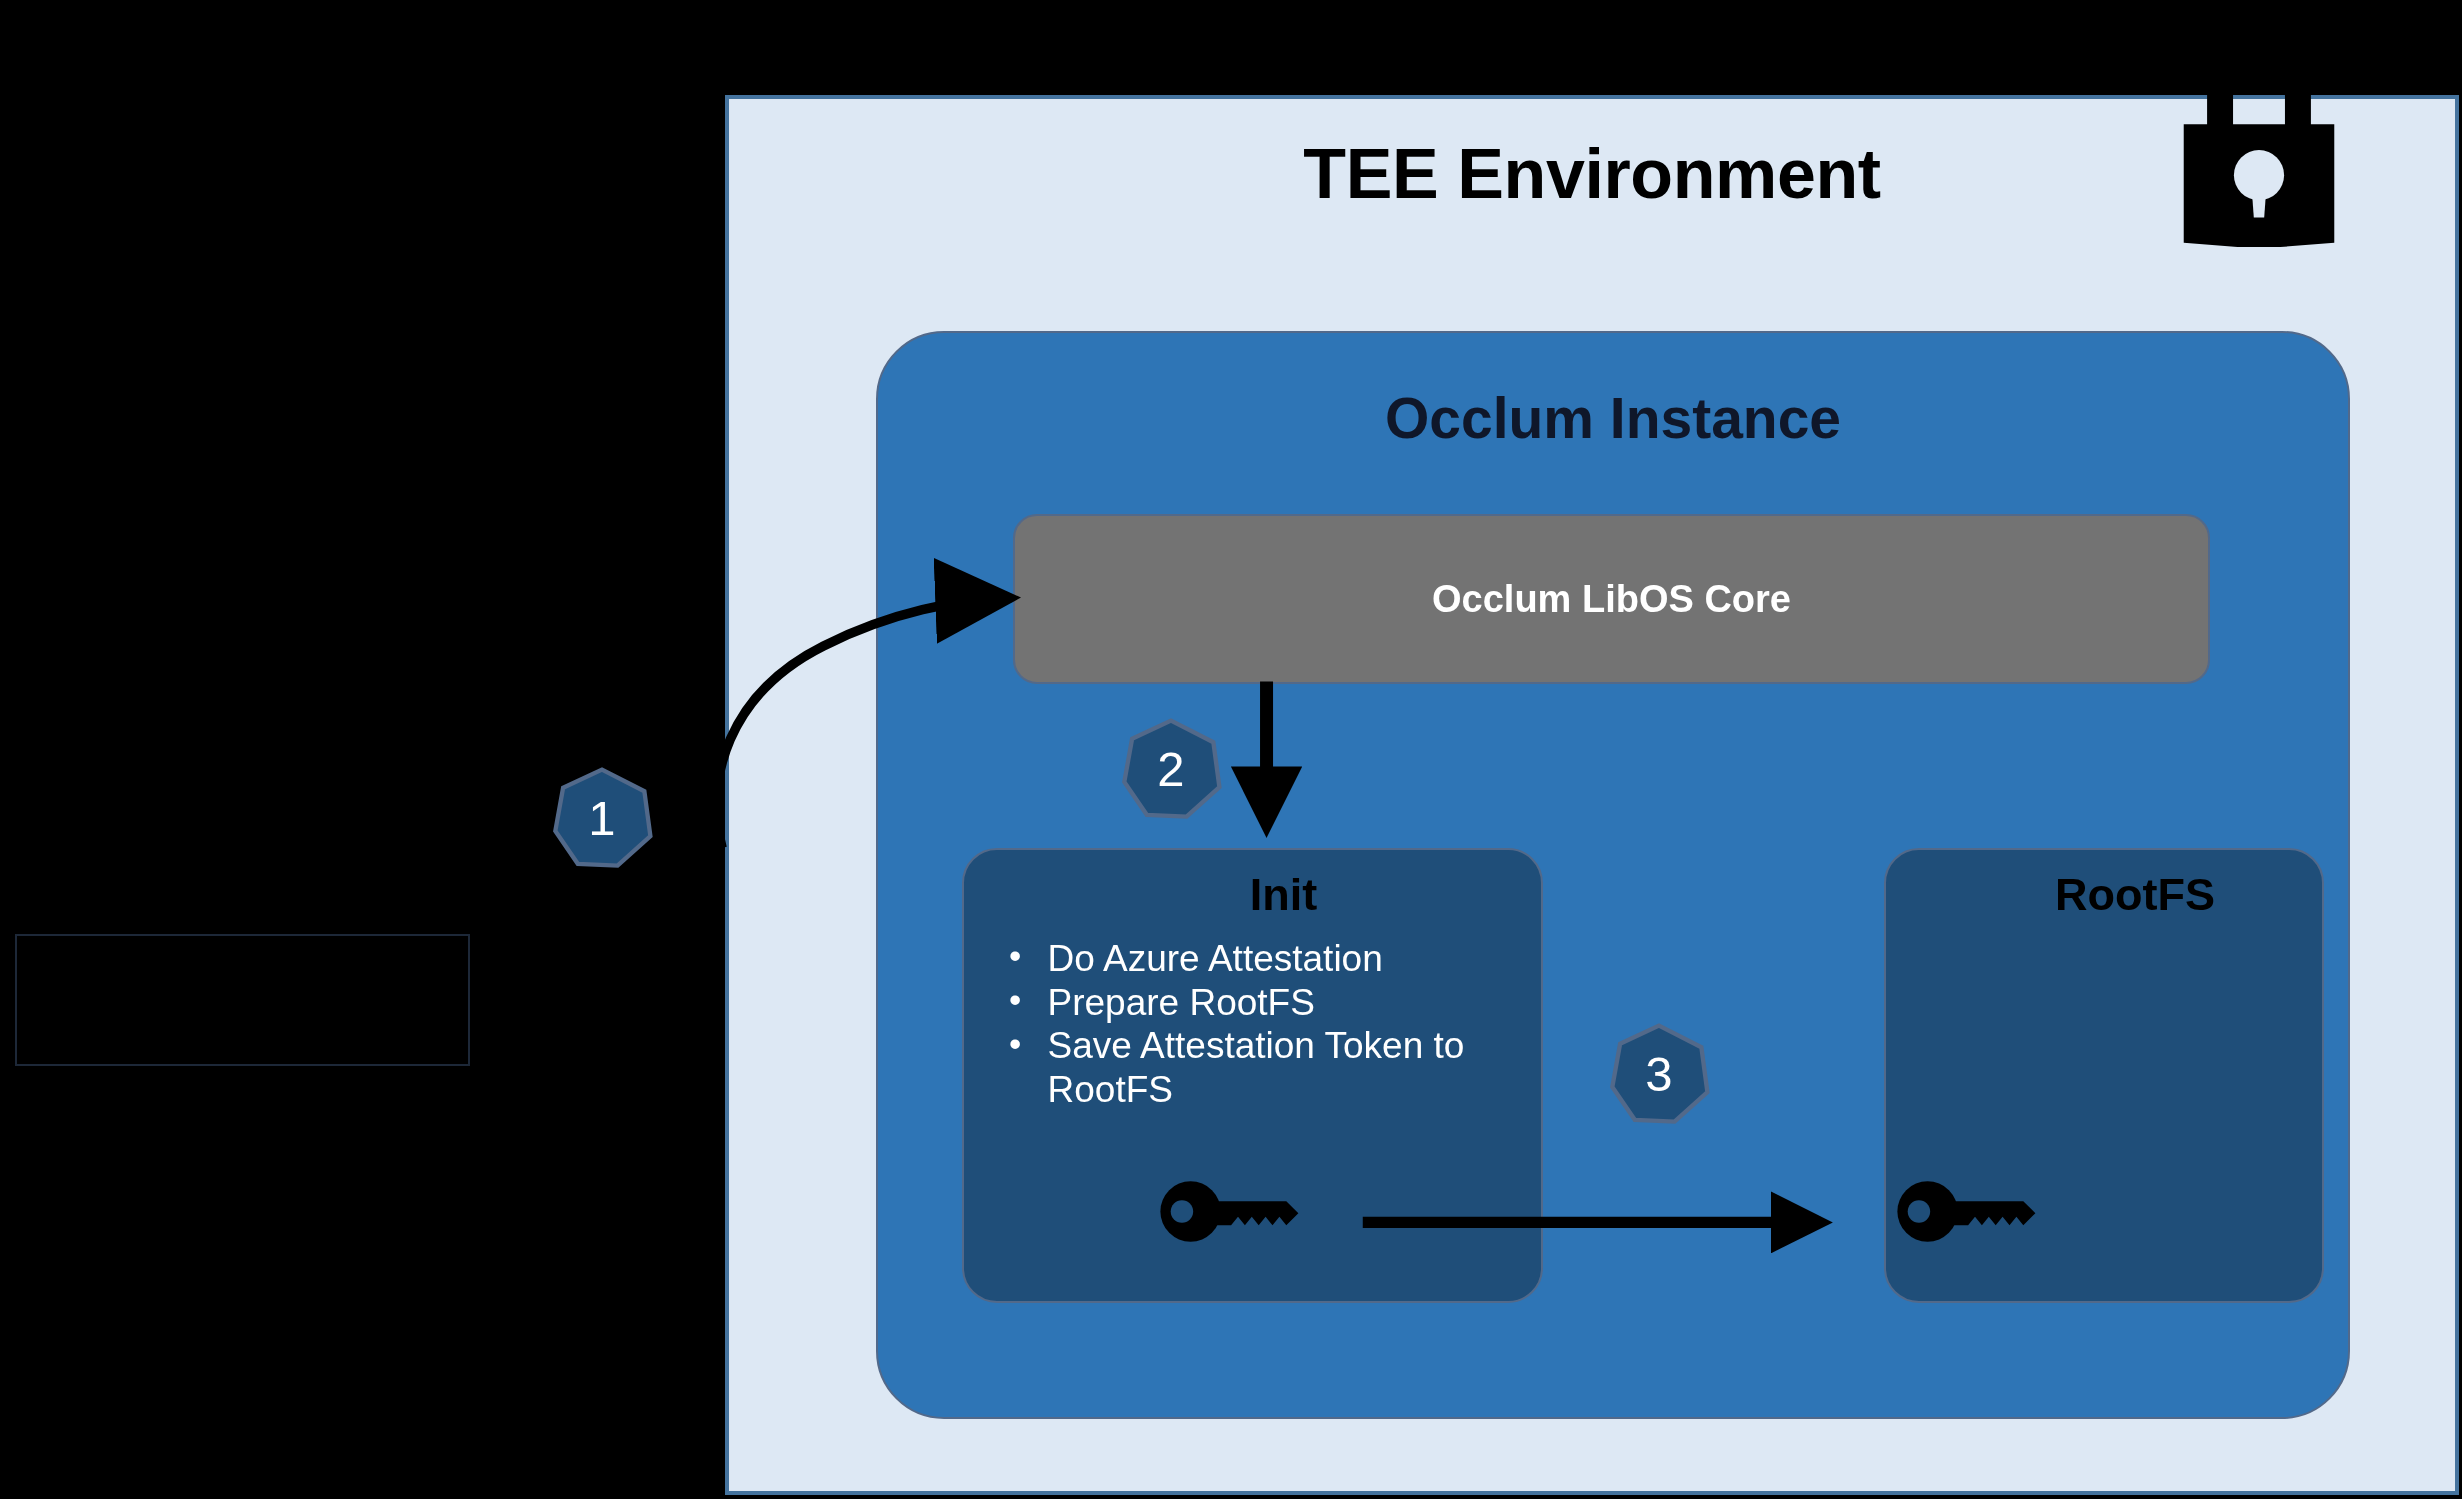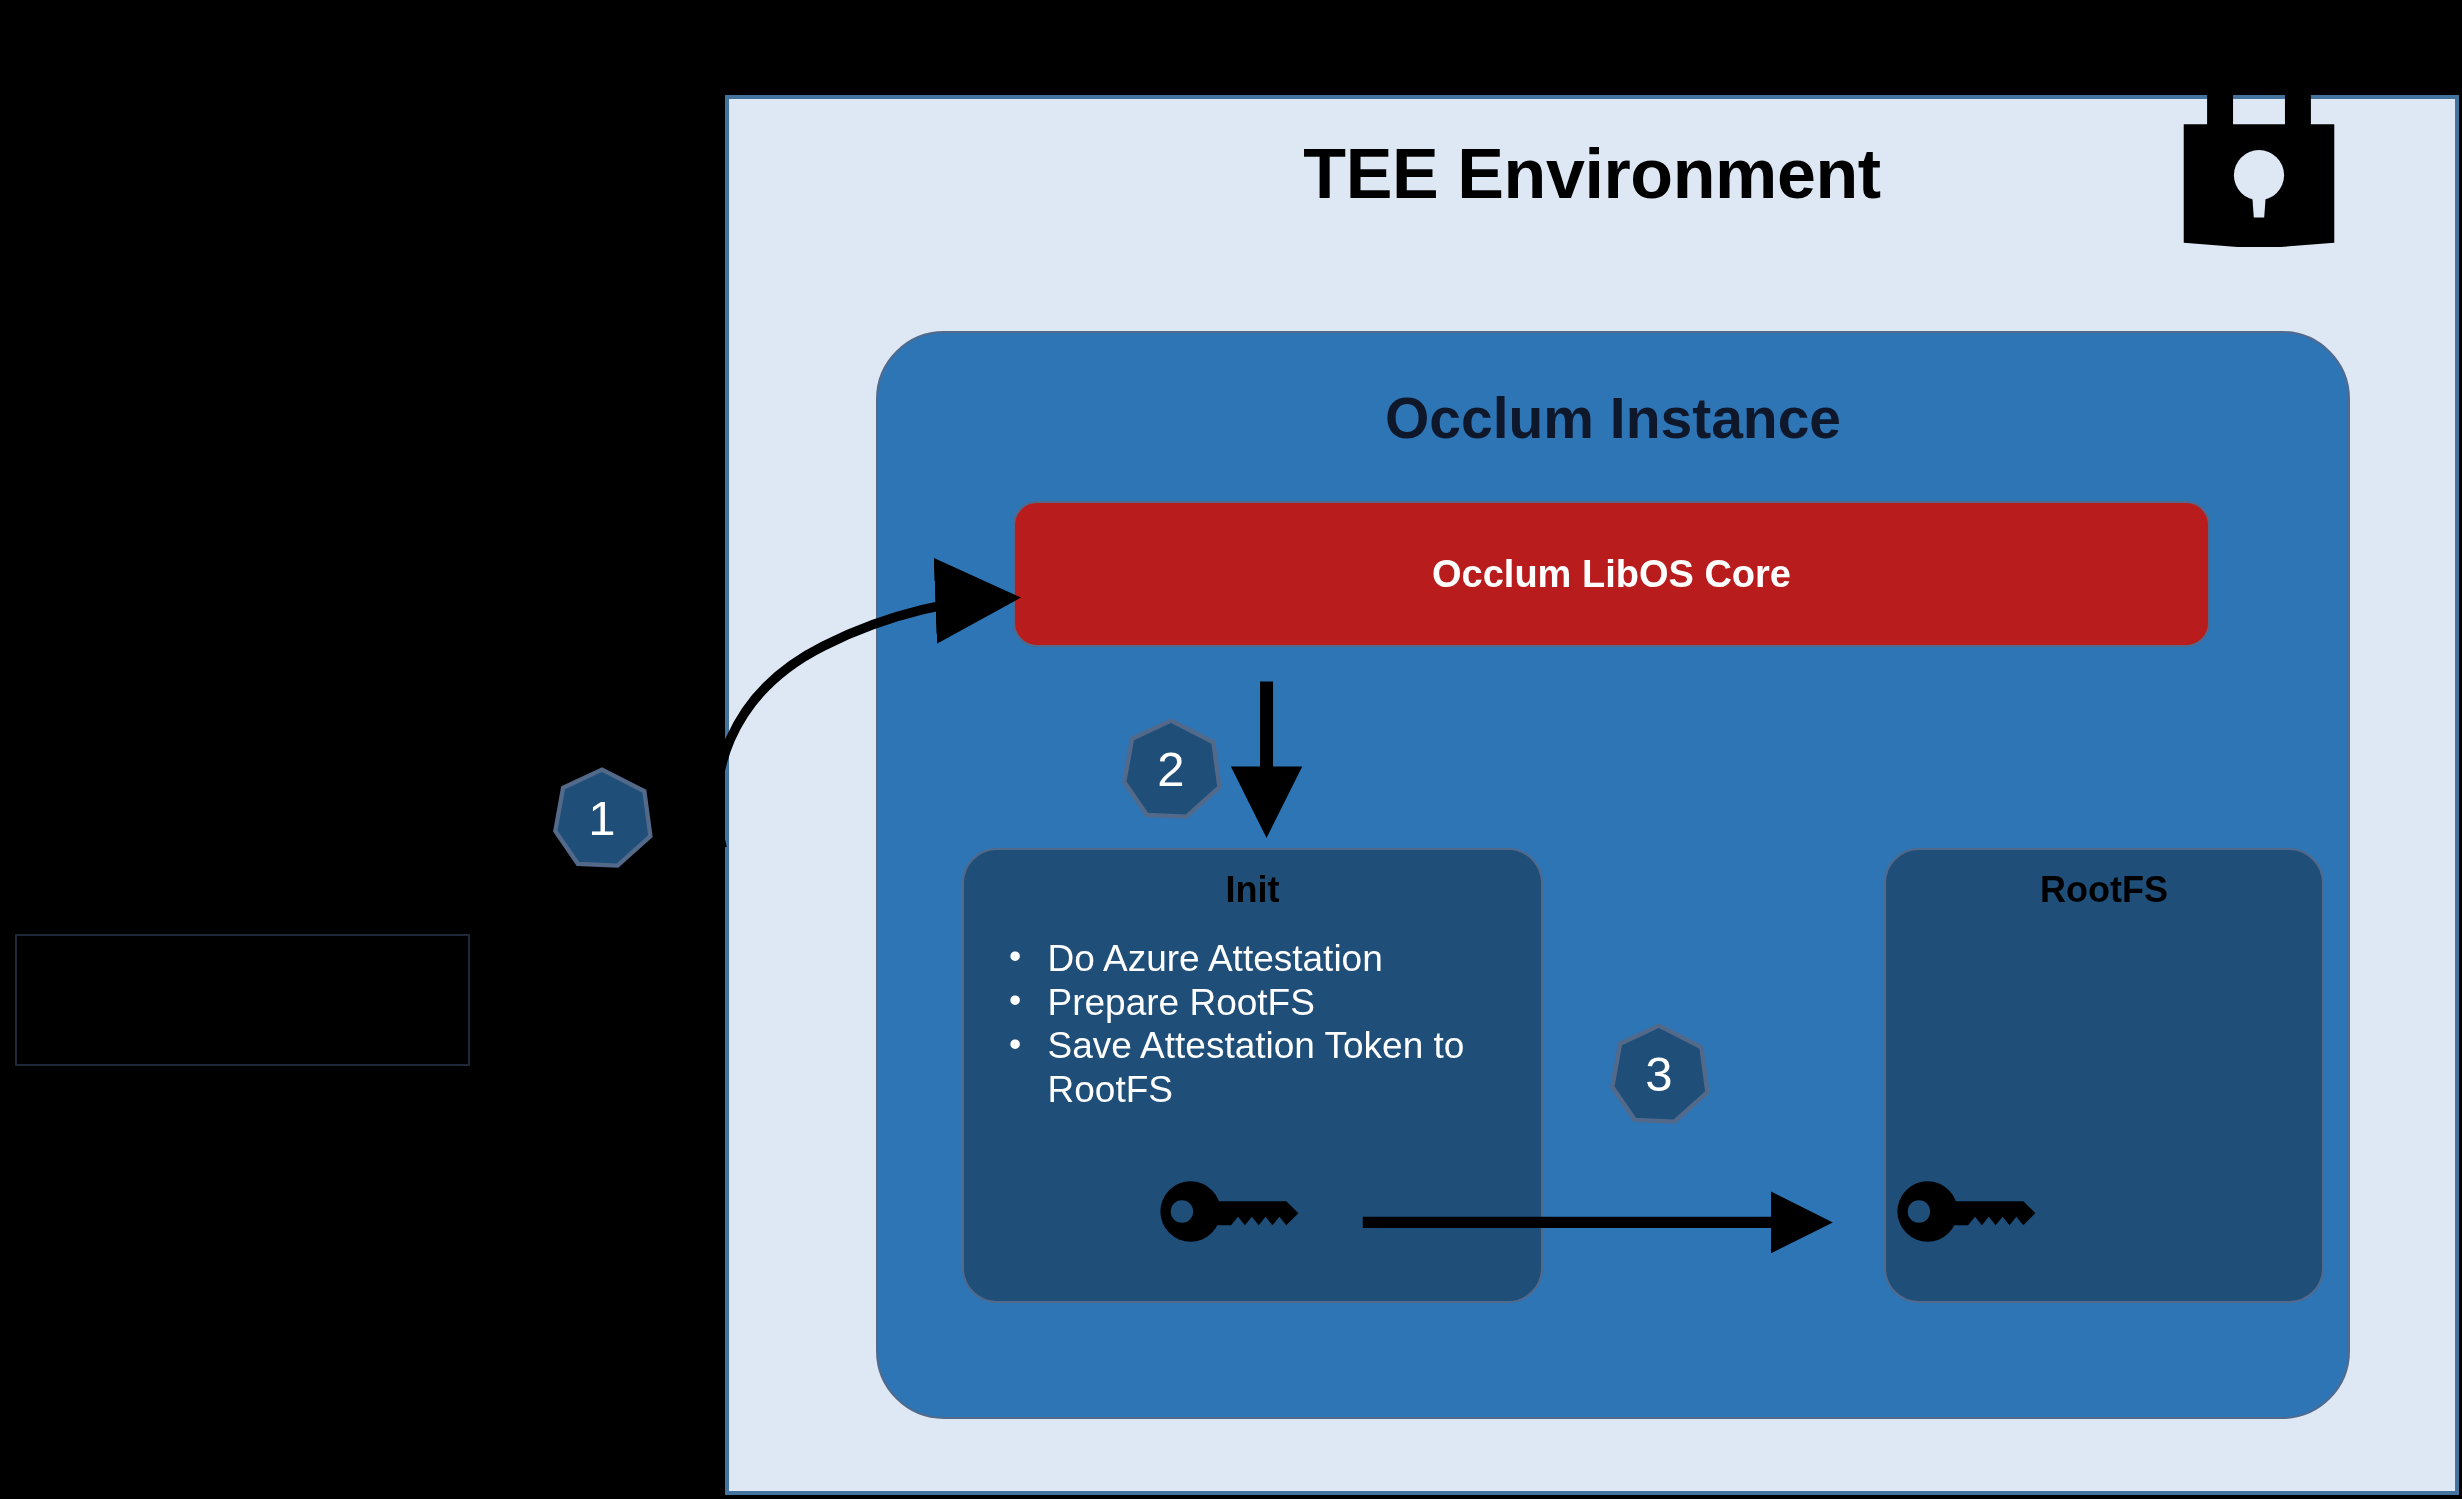--- a/index.html
+++ b/index.html
@@ -80,24 +80,24 @@
     text-align: center;
     font-size: 57px;
     font-weight: bold;
     color: #0f172a;
   }
 
   
   #libos-core {
     position: absolute;
     left: 1013px;
-    top: 501px;
+    top: 514px;
     width: 1197px;
-    height: 146px;
-    background: #b91c1c;
+    height: 170px;
+    background: #737373;
     border: 2.6px solid #52698a;
     border-radius: 24px;
     box-sizing: border-box;
     display: flex;
     align-items: center;
     justify-content: center;
   }
   #libos-core-label {
     font-size: 38px;
     font-weight: bold;
@@ -114,23 +114,24 @@
   }
   #init-box  { left: 962px; top: 848px; width: 581px; height: 455px; }
   #rootfs-box{ left: 1884px; top: 848px; width: 440px; height: 455px; }
 
   .box-title {
     position: absolute;
     left: 0;
     top: 19px;
     width: 100%;
     text-align: center;
-    font-size: 36px;
+    font-size: 45px;
     font-weight: bold;
     color: #000000;
+    padding-left: 31px;
   }
   .bullets {
     position: absolute;
     left: 29.5px;
     top: 87px;
     right: 8.7px;
     margin: 0;
     padding: 0;
     list-style: none;
   }

